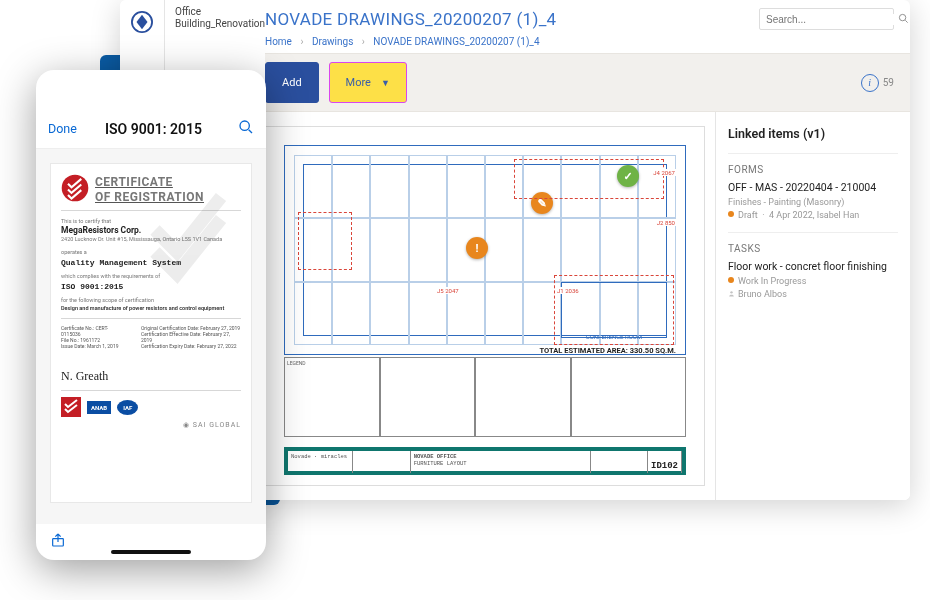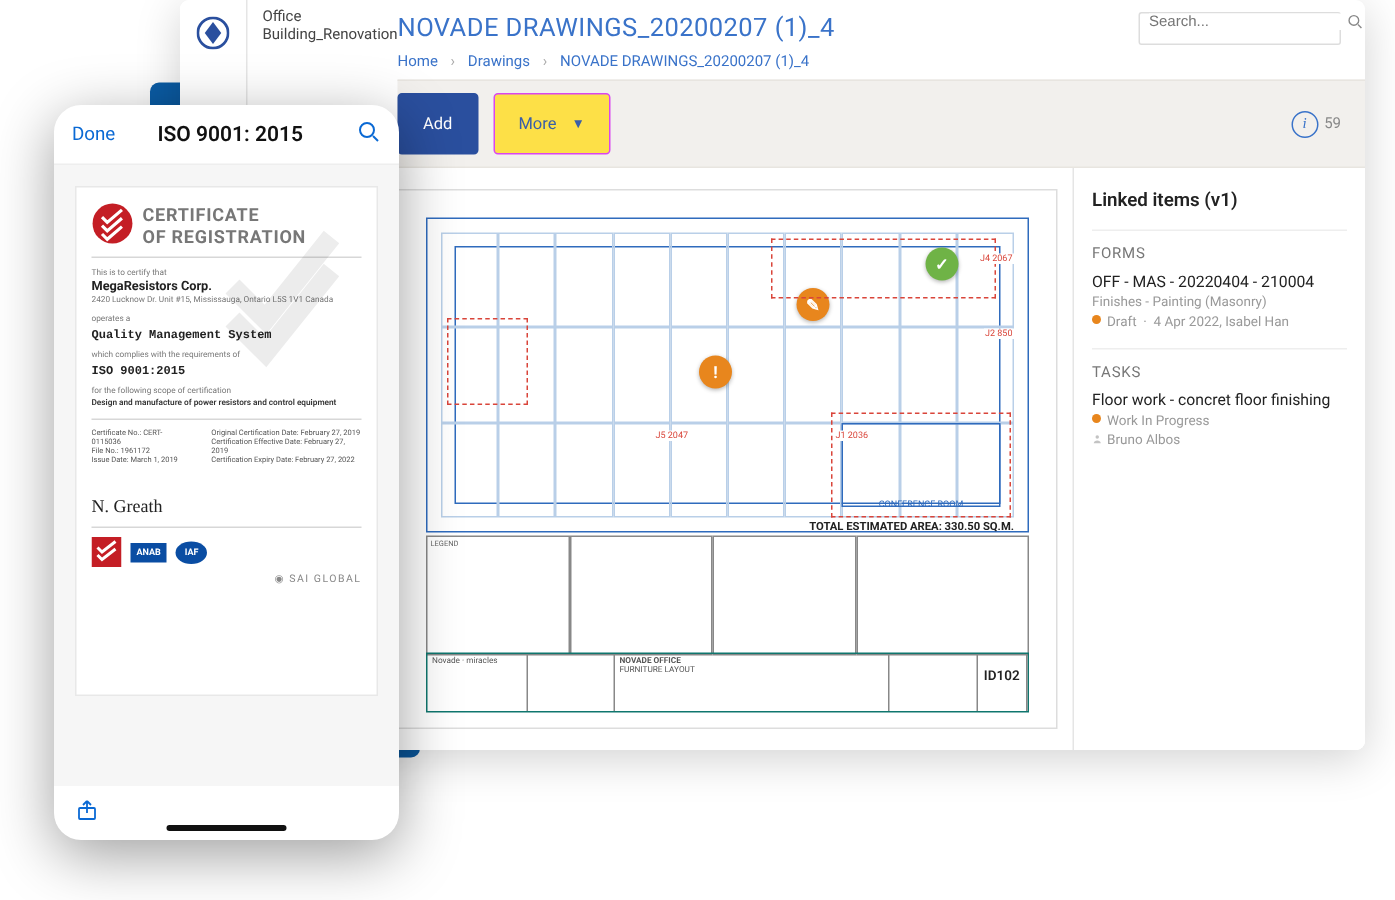--- a/index.html
+++ b/index.html
@@ -9,21 +9,21 @@
 .backdrop { position: absolute; left: 100px; top: 55px; width: 180px; height: 450px; background: #0b5ea8; border-radius: 6px; }
 
 
 .desktop { position: absolute; left: 120px; top: 0; width: 790px; height: 500px; background: #fff; border-radius: 6px; box-shadow: 0 6px 30px rgba(0,0,0,.18); display: flex; overflow: hidden; font-size: 11px; color: #333; }
 .sidebar-strip { width: 45px; background: #fff; border-right: 1px solid #e5e5e5; display: flex; flex-direction: column; align-items: center; padding-top: 8px; }
 .logo-circle { width: 28px; height: 28px; border-radius: 50%; display: flex; align-items: center; justify-content: center; }
 .context-title { position: absolute; left: 55px; top: 6px; width: 90px; font-size: 10px; line-height: 12px; color: #444; }
 .main-col { flex: 1; display: flex; flex-direction: column; padding-left: 100px; }
 .header-row { padding: 8px 16px 4px 0; display: flex; align-items: center; }
 .page-title { color: #3a73c9; font-size: 17px; font-weight: 400; letter-spacing: .3px; flex:1; }
-.search-wrap { width: 135px; border: 1px solid #ddd; border-radius: 2px; height: 22px; display: flex; align-items: flex-start; padding: 0 6px; font-size: 10px; color: #888; margin-left: 36px; }
+.search-wrap { width: 135px; border: 1px solid #ddd; border-radius: 2px; height: 22px; display: flex; align-items: center; padding: 0 6px; font-size: 10px; color: #888; margin-left: 36px; }
 .search-wrap input { border: 0; outline: 0; flex:1; font-size: 10px; }
 .crumbs { padding: 2px 16px 6px 0; font-size: 10px;  color:#3a73c9; }
 .crumbs span { color:#3a73c9; }
 .crumbs .sep { color: #aaa; margin: 0 6px; }
 .toolbar { background: #f2f0ed; padding: 8px 16px 8px 0; display: flex; align-items: center; gap: 10px; border-top:1px solid #e8e5e0; border-bottom:1px solid #e8e5e0;}
 .btn { border: 1px solid #d946ef; border-radius: 3px; height: 41px; padding: 0 16px; font-size: 11px; display:flex; align-items:center; cursor:pointer;}
 .btn-primary { background: #2a4f9e; color: #fff; border-color:#2a4f9e;}
 .btn-more { background:#fde047; color:#3a5ea8; gap:10px;}
 .chev-down { font-size:9px; color:#3a5ea8; }
 .info-pill { margin-left:auto; display:flex; align-items:center; gap:4px; color:#888; font-size:10px;}
@@ -37,48 +37,48 @@
 .plan-grid { position:absolute; inset:28px 28px 140px 28px; display:grid; grid-template-columns: repeat(10,1fr); grid-template-rows: repeat(3,1fr); }
 .plan-grid div { border:1px solid #b9cfe8; }
 .marker { position:absolute; width:22px; height:22px; border-radius:50%; display:flex; align-items:center; justify-content:center; color:#fff; font-size:11px; font-weight:bold; box-shadow:0 1px 3px rgba(0,0,0,.3);}
 .m-orange { background:#e8861d; }
 .m-green { background:#6fb346; }
 .red-dash { position:absolute; border:1.5px dashed #d9453a; }
 .legend-block { position:absolute; left:18px; right:18px; bottom:48px; height:80px; display:grid; grid-template-columns:1fr 1fr 1fr 1.2fr; }
 .legend-block > div { border:1px solid #888; font-size:5px; padding:2px; color:#666;}
 .conf-room { position:absolute; right:30px; bottom:140px; width:120px; height:70px; border:1.5px dashed #d9453a;}
 .conf-room-inner{position:absolute;inset:6px;border:1px solid #2f6bbd; font-size:6px; text-align:center; padding-top:50px; color:#2f6bbd;}
-.title-block { position:absolute; left:18px; right:18px; bottom:10px; height:40px; display:grid; grid-template-columns: .8fr .7fr 2.2fr .7fr .4fr; border:1px solid #0f766e; font-size:5.5px; color:#555;}
+.title-block { position:absolute; left:18px; right:18px; bottom:10px; height:28px; display:grid; grid-template-columns: .8fr .7fr 2.2fr .7fr .4fr; border:4px solid #0f766e; font-size:5.5px; color:#555;font-family:Liberation Mono, monospace;}
 .title-block > div { border-right:1px solid #888; padding:2px 3px; }
 .area-line{ position:absolute; right:28px; bottom:130px; font-size:7.5px; font-weight:bold; color:#222;}
 .dim-label{position:absolute; font-size:6px; color:#d9453a; background:#fff; padding:0 1px;}
 
 .side-panel { width:195px; border-left:1px solid #e5e5e5; padding:14px 12px; background:#fff; overflow:auto;}
 .sp-title { font-size:12.5px; font-weight:600; color:#222; margin-bottom:12px;}
 .sp-section { font-size:10px; color:#777; letter-spacing:.5px; margin:10px 0 6px; border-top:1px solid #eee; padding-top:10px;}
 .sp-section:first-of-type{border-top:0;padding-top:0;}
 .item { margin:6px 0 10px; }
 .item-title { font-size:10.5px; color:#222; margin-bottom:2px;}
 .item-sub { font-size:9px; color:#999; line-height:13px;}
 .dot { display:inline-block; width:6px;height:6px;border-radius:50%; margin-right:4px; position:relative; top:-1px;}
 .d-orange{background:#e8861d;} .d-green{background:#6fb346;}
 .person-ic { display:inline-block; width:7px;height:7px; margin-right:3px; opacity:.5;}
 
 
 .mobile { position:absolute; left:36px; top:70px; width:230px; height:490px; background:#fff; border-radius:18px; box-shadow: 0 10px 40px rgba(0,0,0,.38); overflow:hidden; display:flex; flex-direction:column;}
-.m-nav { height:40px; display:flex; align-items:center; padding:0 12px; border-bottom:1px solid #eee;}
+.m-nav { height:40px; display:flex; align-items:center; padding:0 12px; border-bottom:1px solid #eee;margin-top:39px;}
 .m-done { color:#0a69d4; font-size:12.5px; cursor:pointer;}
 .m-title { flex:1; text-align:center; font-size:14px; font-weight:600; color:#111; padding-right: 8px;}
 .m-search { color:#0a69d4; }
 .m-body { flex:1; background:#f6f6f6; padding:14px 14px; overflow:hidden;}
 .cert { background:#fff; border:1px solid #e8e8e8; padding:10px 10px 8px; font-size:7px; color:#555; position:relative; height: 340px;}
 .cert .watermark { position:absolute; right:8px; top:6px; width:110px; height:120px; opacity:.07;}
 .cert .watermark svg{width:100%;height:100%;}
 .cert h1{font-size:12px; color:#777; font-weight:700; letter-spacing:.5px; margin:2px 0 0 34px; line-height:13px;}
-.cert .head { display:flex; gap:6px; margin-bottom:6px;}
+.cert .head { display:flex; gap:6px; margin-bottom:6px;text-decoration:underline;}
 .cert .red-logo{width:28px;height:28px;}
 .cert hr{border:0;border-top:1px solid #d7d7d7;margin:6px 0;}
 .cert .co{font-size:8.5px;font-weight:700;color:#222;}
 .cert .std{font-size:8px;font-weight:700;color:#222;margin-top:2px;font-family:Liberation Mono, monospace;}
 .cert .tiny{font-size:5.5px;color:#777;line-height:8px;}
 .cert .sig{font-family:cursive;font-size:12px;color:#222;margin-top:20px;}
 .cert .badges{display:flex;gap:6px;align-items:center;margin-top:6px;}
 .cert .sai{font-size:7px;color:#888;letter-spacing:1px;margin-top:4px;text-align:right;}
 .m-bottom{height:36px;display:flex;align-items:center;padding:0 14px;}
 .share-ic{color:#0a69d4;}

